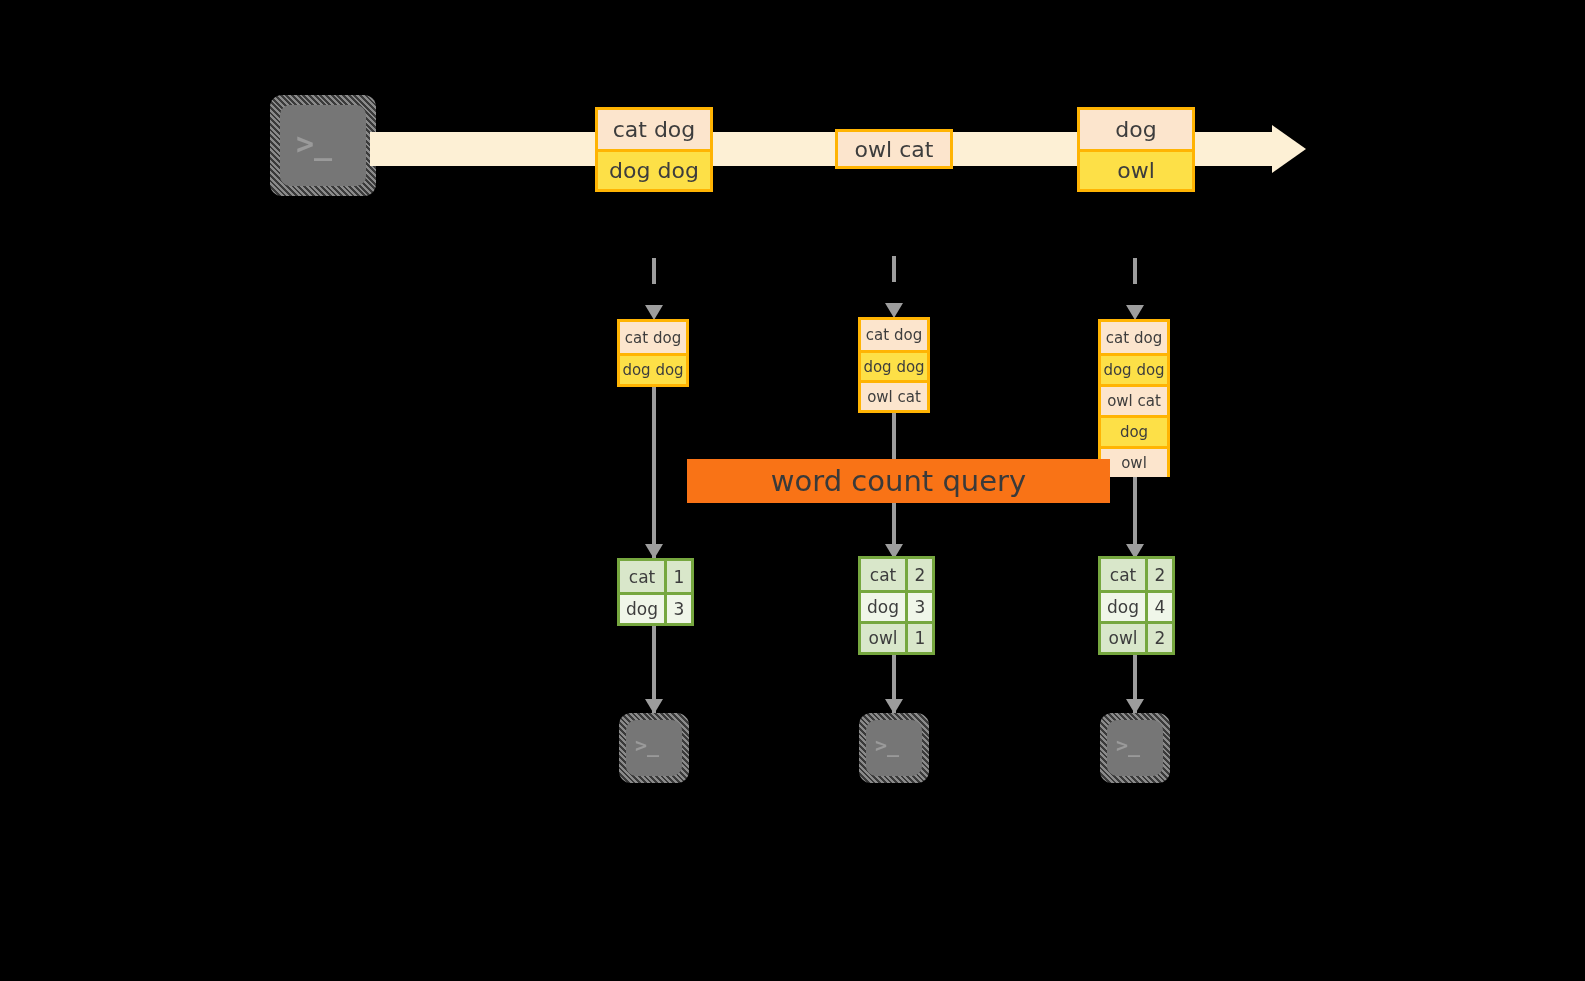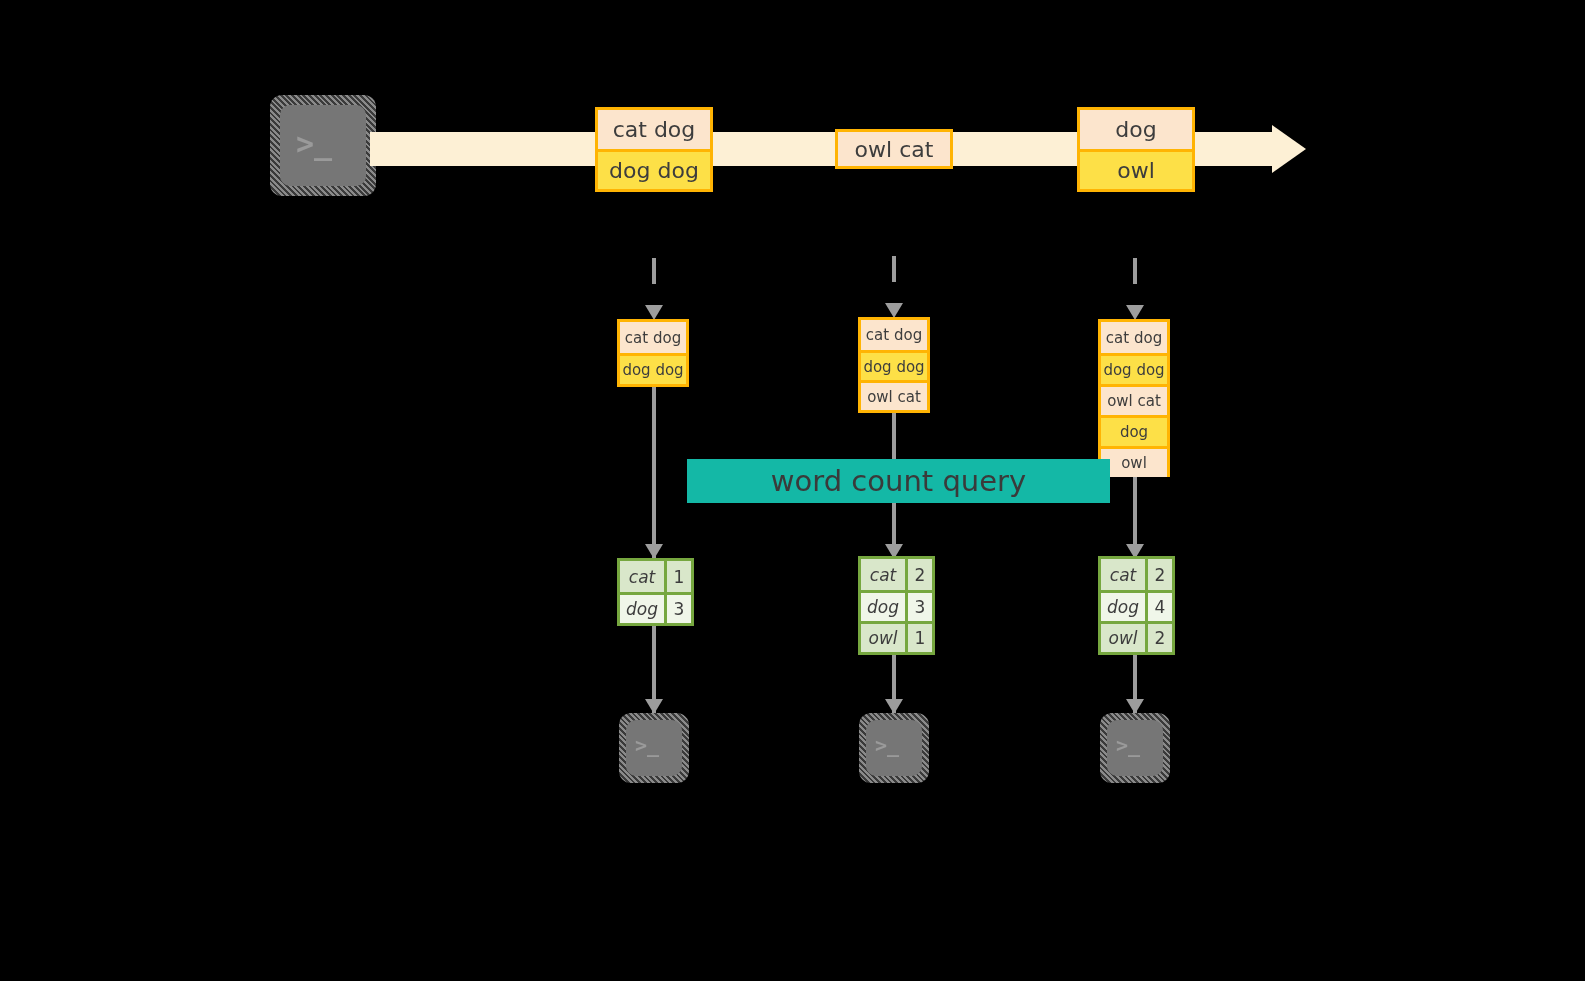--- a/index.html
+++ b/index.html
@@ -30,37 +30,37 @@
   .obox .row.dark{background:#fce5cd;}
   .obox .row.light{background:#fde047;}
   .obox .row.sep{border-top:3px solid #ffb403;}
 
   
   .gbox{position:absolute;box-sizing:border-box;border:3px solid #76a73f;}
   .gbox .grow{box-sizing:border-box;display:flex;height:31px;}
   .gbox .grow.sep{border-top:3px solid #76a73f;}
   .gbox .gc{box-sizing:border-box;display:flex;align-items:center;
         justify-content:center;color:#3d3d3d;font-size:17px;}
-  .gbox .gc.word{width:46px;font-style:italic;}
+  .gbox .gc.word{width:46px;}
   .gbox .gc.cnt{width:28px;border-left:3px solid #76a73f;}
   .gbox .grow.dark .gc{background:#d9e7ca;}
   .gbox .grow.light .gc{background:#f0f6e9;}
 
   
   .conn{position:absolute;}
   .conn .line{position:absolute;left:0;top:0;width:4px;background:#9d9d9d;}
   .conn .line.dash{background:none;
       background-image:linear-gradient(#9d9d9d,#9d9d9d);
       background-size:4px 26px;background-repeat:no-repeat;background-position:0 0;}
   .conn .head{position:absolute;left:-7px;width:0;height:0;
       border-left:9px solid transparent;border-right:9px solid transparent;
       border-top:15px solid #9d9d9d;}
 
   
-  .banner{position:absolute;background:#14b8a6;color:#3a3a3a;
+  .banner{position:absolute;background:#f97316;color:#3a3a3a;
       display:flex;align-items:center;justify-content:center;}
 </style>
 </head>
 <body>
 
 <div id="stage">
 
   <div class="term" style="left:270px;top:95px;width:106px;height:101px;">
     <div class="hatch"></div>
     <div class="inner" style="left:10px;top:10px;right:10px;bottom:10px;"></div>

